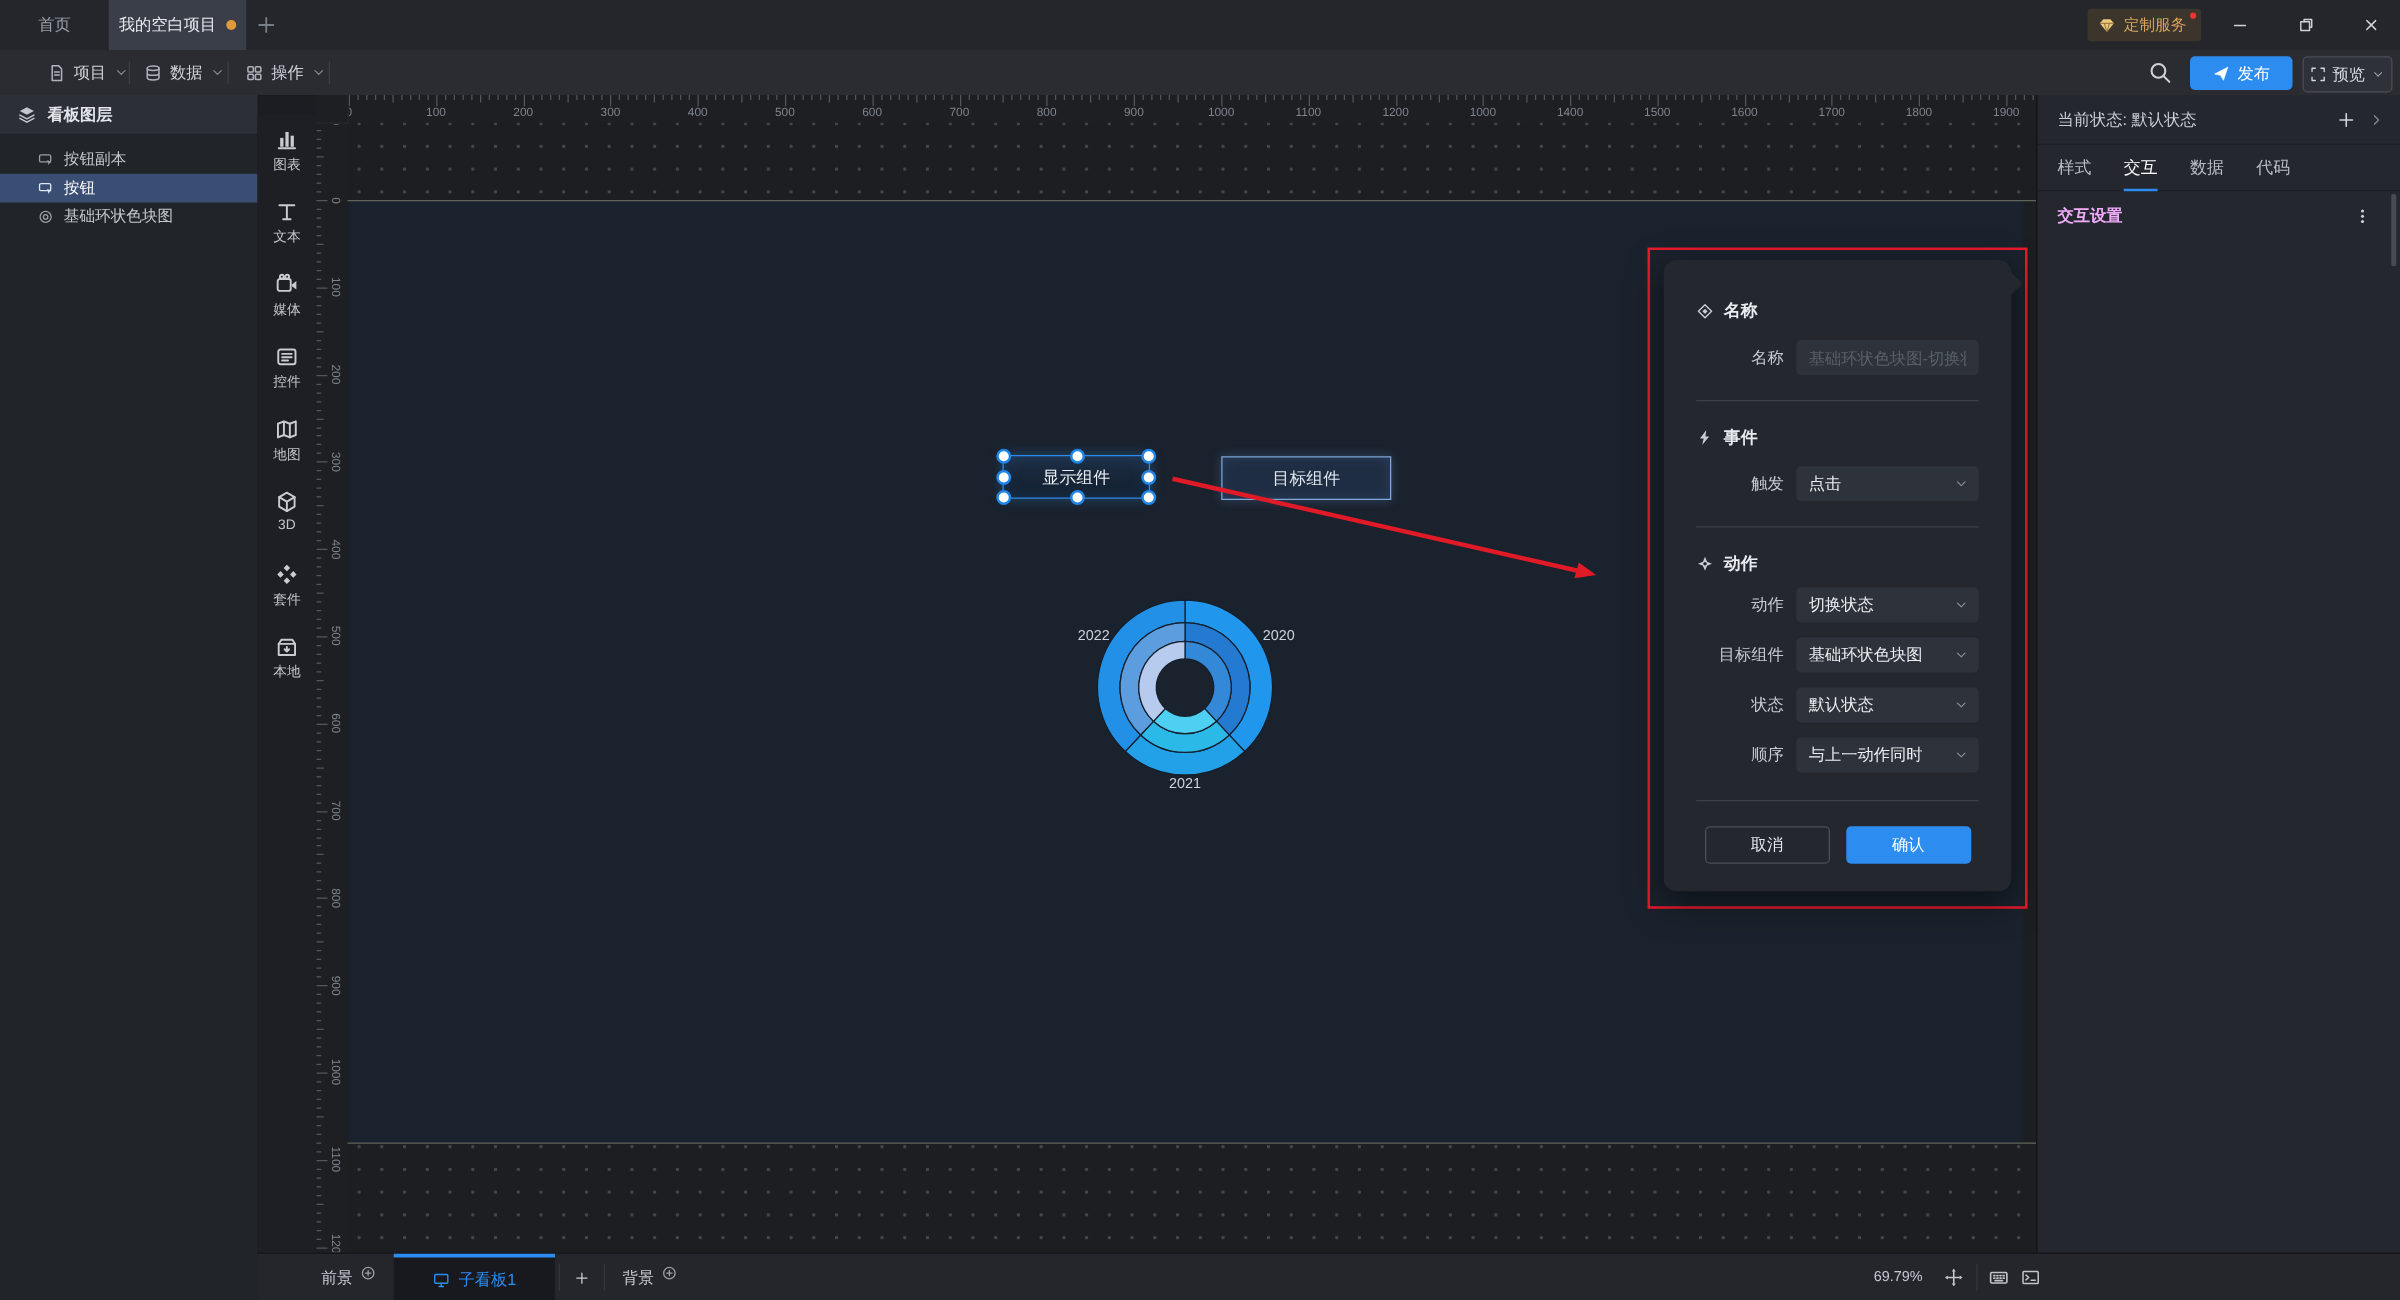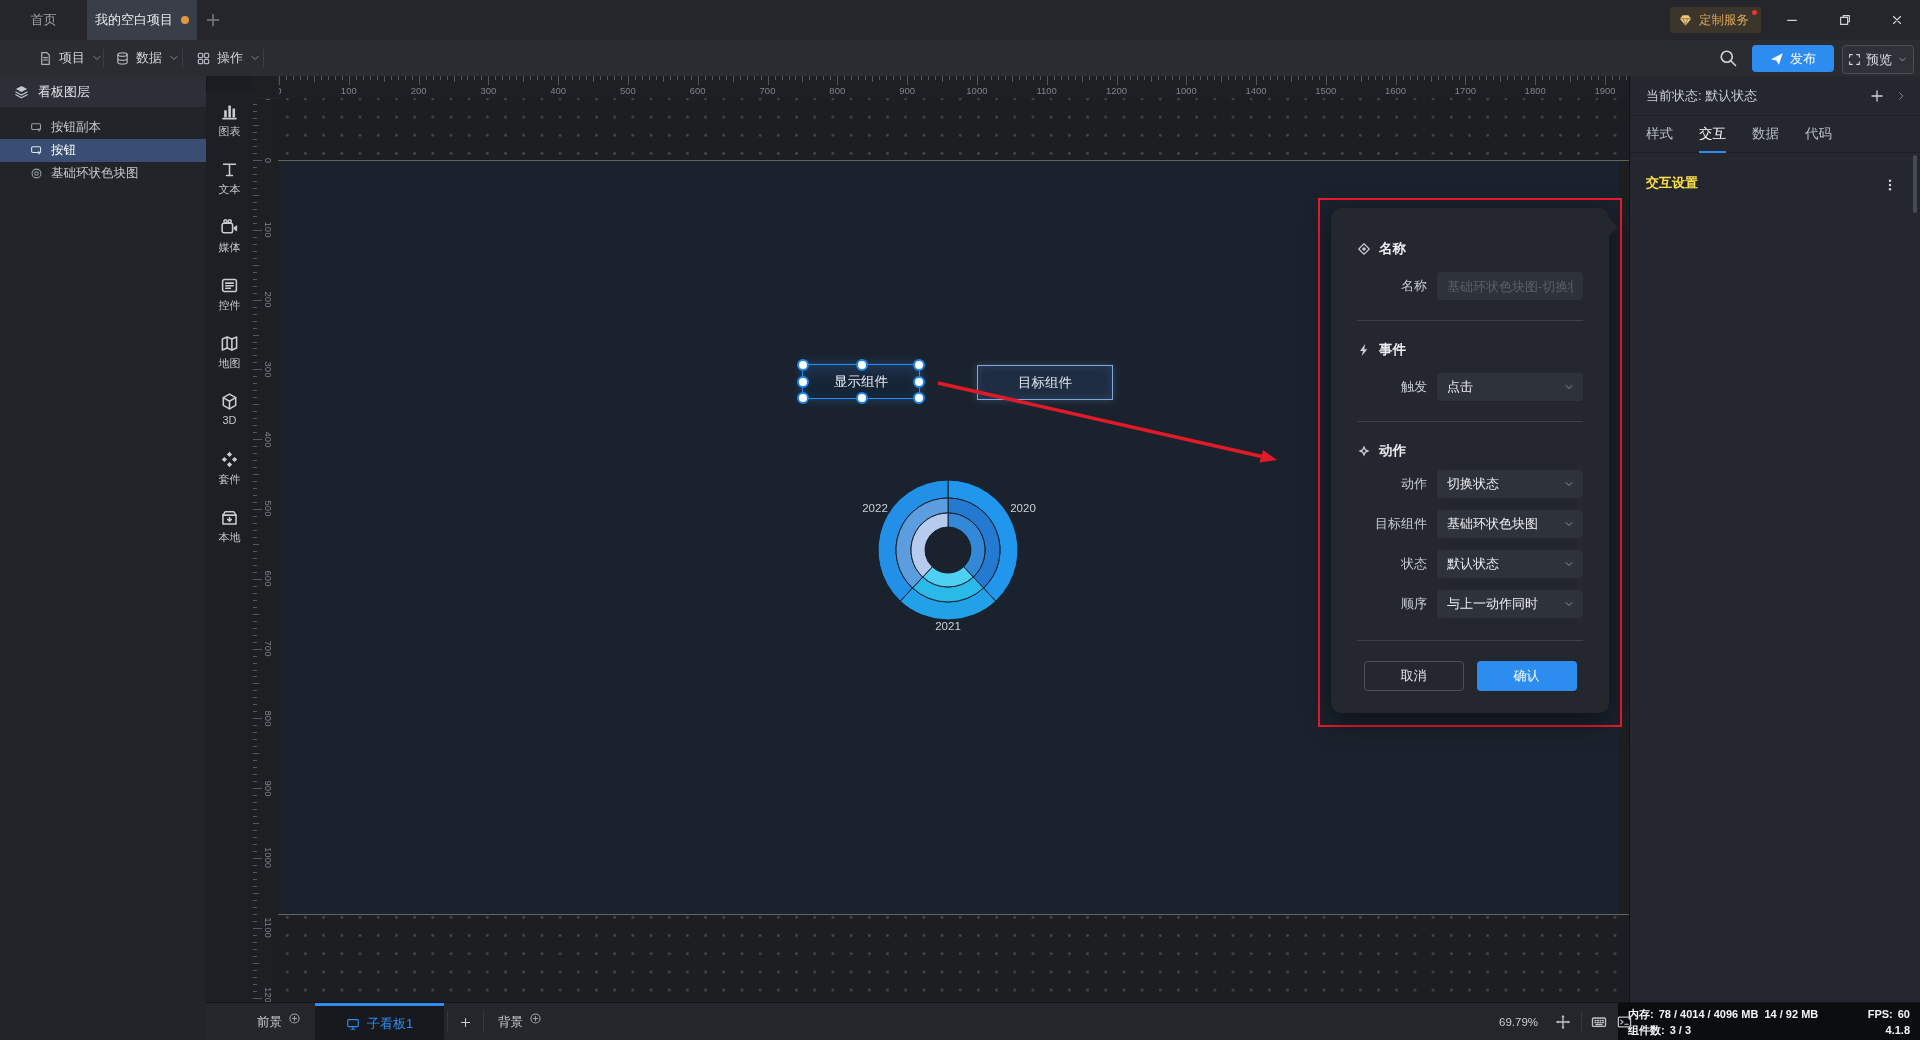--- a/index.html
+++ b/index.html
@@ -28,21 +28,21 @@
   .menu-div{position:absolute;top:9px;width:1px;height:18px;background:#3c3f46;}
   .search-btn{position:absolute;left:1718px;top:8px;width:20px;height:20px;color:#cfd3d9;cursor:pointer;}
   .pub-btn{position:absolute;left:1752px;top:5px;width:82px;height:27px;background:#2d8cf0;border-radius:4px;display:flex;align-items:center;justify-content:center;gap:6px;color:#fff;cursor:pointer;}
   .pub-btn .ic{width:14px;height:14px;}
   .prev-btn{position:absolute;left:1842px;top:5px;width:70px;height:27px;background:#2e3138;border:1px solid #4a4e56;border-radius:4px;display:flex;align-items:center;justify-content:center;gap:5px;color:#d6dae0;cursor:pointer;}
   .prev-btn .ic{width:13px;height:13px;}
   .prev-btn .cv{width:11px;height:11px;color:#9aa0a8;}
 
   
   .layers{position:absolute;left:0;top:76px;width:206px;height:964px;background:#212429;border-right:1px solid #15171b;}
-  .layers-hd{position:absolute;left:0;top:0;width:206px;height:31px;background:#2c2f36;display:flex;align-items:center;gap:9px;padding-left:14px;box-sizing:border-box;color:#e2e5ea;font-weight:normal;}
+  .layers-hd{position:absolute;left:0;top:0;width:206px;height:31px;background:#2c2f36;display:flex;align-items:center;gap:9px;padding-left:14px;box-sizing:border-box;color:#e2e5ea;font-weight:bold;}
   .layers-hd .ic{width:15px;height:15px;color:#c2c7ce;}
   .layer-item{position:absolute;left:0;width:206px;height:23px;display:flex;align-items:center;gap:8px;padding-left:30px;box-sizing:border-box;color:#c6cad0;font-size:12.5px;cursor:pointer;}
   .layer-item .ic{width:13px;height:13px;color:#9aa0a8;}
   .layer-item.sel{background:#3a4e73;color:#fff;}
   .layer-item.sel .ic{color:#dfe6f2;}
 
   
   .rail{position:absolute;left:206px;top:92px;width:47px;height:964px;background:#1d1f24;border-right:1px solid #16181c;}
   .rail-item{position:absolute;left:0;width:47px;height:50px;display:flex;flex-direction:column;align-items:center;gap:3px;color:#c2c6cc;cursor:pointer;}
   .rail-item .ic{width:19px;height:19px;color:#c8ccd2;}
@@ -95,21 +95,21 @@
   
   .rpanel{position:absolute;left:1629px;top:76px;width:291px;height:964px;background:#24272e;border-left:1px solid #101215;box-sizing:border-box;}
   .rp-row1{position:absolute;left:0;top:0;width:291px;height:40px;display:flex;align-items:center;padding:0 14px 0 16px;box-sizing:border-box;border-bottom:1px solid #1b1e23;color:#c9ced5;}
   .rp-row1 .sp{flex:1;}
   .rp-ic{width:16px;height:16px;color:#cfd3d9;cursor:pointer;}
   .rp-ic.small{width:12px;height:12px;color:#868b94;margin-left:10px;}
   .rp-tabs{position:absolute;left:0;top:40px;width:291px;height:37px;display:flex;align-items:center;gap:26px;padding-left:16px;box-sizing:border-box;border-bottom:1px solid #1b1e23;}
   .rp-tab{height:37px;display:flex;align-items:center;color:#b9bec6;cursor:pointer;font-size:13.5px;position:relative;}
   .rp-tab.on{color:#fff;}
   .rp-tab.on::after{content:"";position:absolute;left:0;right:0;bottom:0;height:2px;background:#2d8cf0;}
-  .rp-sec{position:absolute;left:0;top:77px;width:291px;height:39px;display:flex;align-items:flex-end;padding:0 24px 0 16px;box-sizing:border-box;color:#fde047;font-weight:bold;}
+  .rp-sec{position:absolute;left:0;top:77px;width:291px;height:39px;display:flex;align-items:center;padding:0 24px 0 16px;box-sizing:border-box;color:#f0abfc;font-weight:bold;}
   .rp-sec .sp{flex:1;}
   .rp-kebab{width:14px;height:14px;color:#cfd3d9;cursor:pointer;}
   .rp-body{position:absolute;left:0;top:116px;width:291px;height:848px;background:#1e2127;}
   .add-btn{position:absolute;left:11px;top:16px;width:260px;height:30px;background:#2d8cf0;border-radius:4px;display:flex;align-items:center;justify-content:center;color:#fff;font-size:13.5px;cursor:pointer;}
   .rp-scroll{position:absolute;left:1913px;top:155px;width:4px;height:58px;border-radius:2px;background:#474c54;}
 
   
   .bbar{position:absolute;left:206px;top:1002px;width:1714px;height:38px;background:#24262c;border-top:1px solid #121418;}
   .bb-tab{position:absolute;top:0;height:38px;display:flex;align-items:center;gap:6px;color:#c7cbd1;cursor:pointer;font-size:12.5px;}
   .bb-plus-c{width:13px;height:13px;color:#9aa0a8;position:relative;top:-4px;}
@@ -977,39 +977,20 @@
     <div class="bb-div" style="left:1375px"></div>
     <div class="bb-tool" style="left:1381px">
         <span class="ic" style="width:16px;height:16px">
           <svg viewBox="0 0 16 16">
             <rect x="1.5" y="4" width="13" height="8.4" rx="1" stroke="currentColor" fill="none" stroke-width="1.3" stroke-linecap="round" stroke-linejoin="round"></rect>
             <path d="M4 6.5h.9M6.5 6.5h.9M9 6.5h.9M11.5 6.5h.9M4 8.5h.9M6.5 8.5h.9M9 8.5h.9M11.5 8.5h.9M5 10.5h6" stroke="currentColor" fill="none" stroke-width="1.3" stroke-linecap="round" stroke-linejoin="round"></path>
           </svg>
         </span>
       </div>
 
-    <div class="stats">
-      <div class="st-row">
-        <span class="st-l">
-          <span>内存:</span>
-          <span>78 / 4014 / 4096 MB  14 / 92 MB</span>
-        </span>
-        <span class="st-l">
-          <span>FPS:</span>
-          <span>60</span>
-        </span>
-      </div>
-      <div class="st-row">
-        <span class="st-l">
-          <span>组件数:</span>
-          <span>3 / 3</span>
-        </span>
-        <span>4.1.8</span>
-      </div>
-    </div>
     <div class="bb-tool" style="left:1406px">
         <span class="ic" style="width:15px;height:15px">
           <svg viewBox="0 0 16 16">
             <rect x="1.5" y="2.8" width="13" height="10.4" rx="1" stroke="currentColor" fill="none" stroke-width="1.3" stroke-linecap="round" stroke-linejoin="round"></rect>
             <path d="M4 6l2.4 2L4 10M8.4 10.4h3.6" stroke="currentColor" fill="none" stroke-width="1.3" stroke-linecap="round" stroke-linejoin="round"></path>
           </svg>
         </span>
       </div>
   </div>
 

